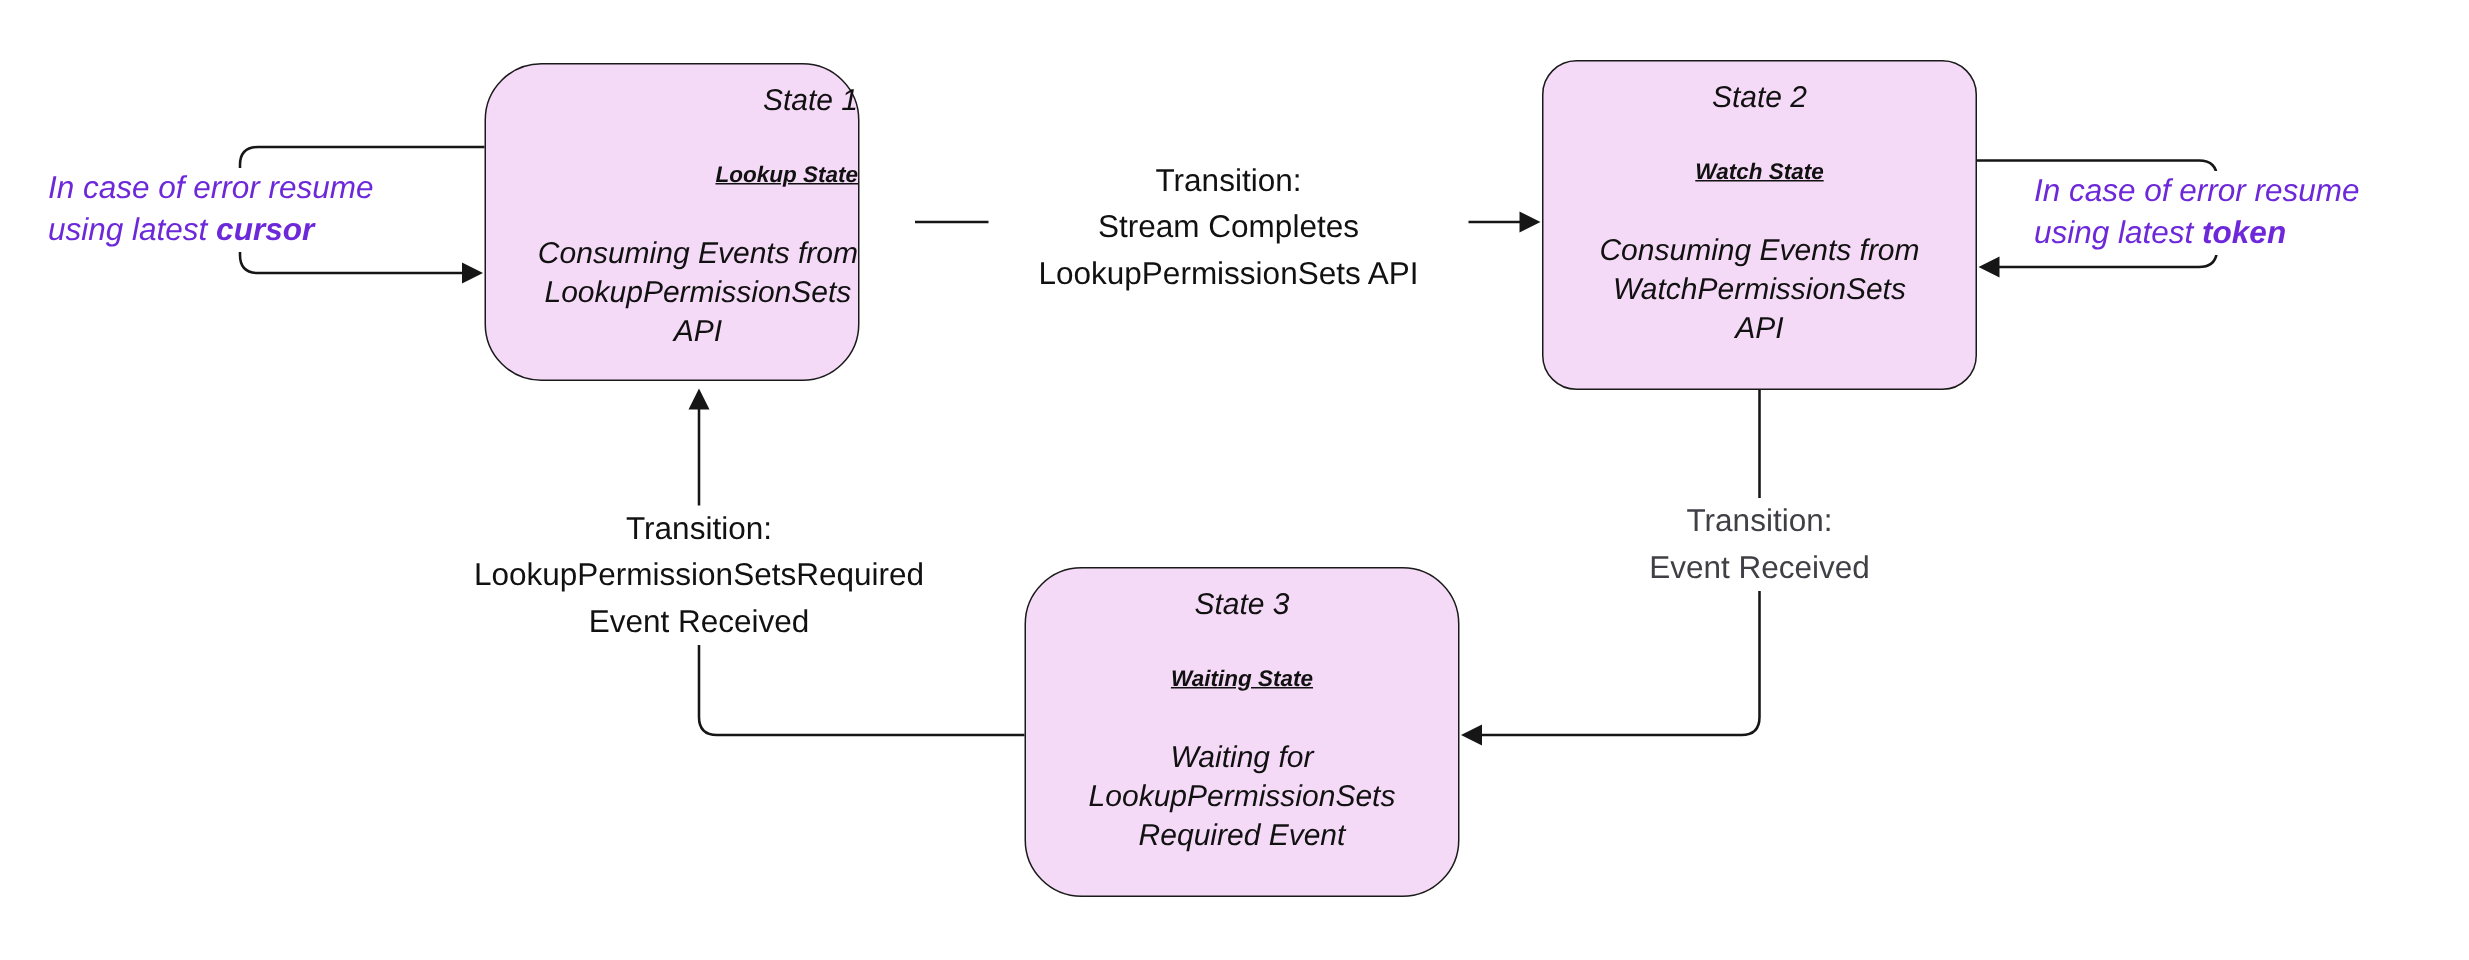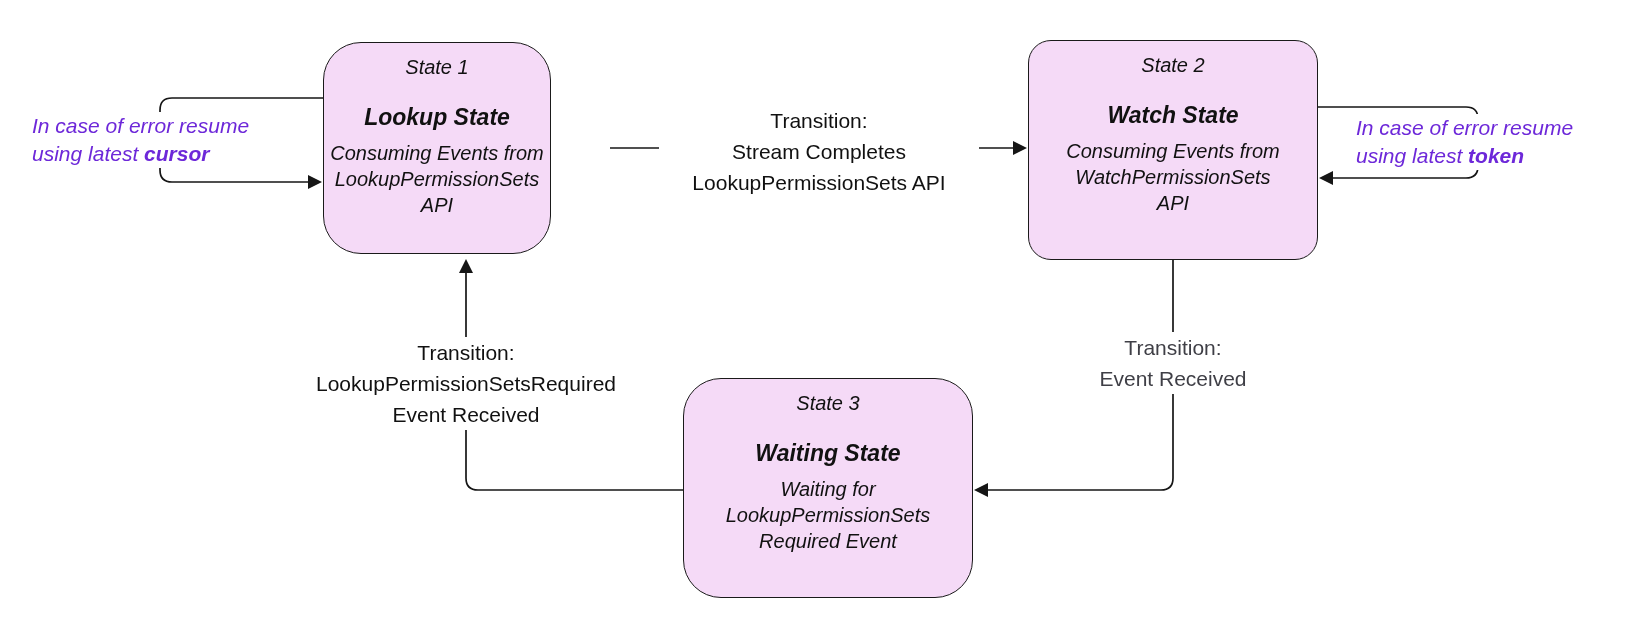--- a/index.html
+++ b/index.html
@@ -46,25 +46,26 @@
     font-size: 20px;
     color: #111111;
   }
   .state-title {
     margin-top: 11px;
     line-height: 26px;
   }
   .state-name {
     margin-top: 24px;
     font-weight: bold;
-    font-size: 23px;
+    font-size: 15px;
     line-height: 26px;
+    text-decoration: underline;
   }
   .state-body {
-    margin-top: 10px;
+    margin-top: 26px;
     white-space: pre-line;
     line-height: 26px;
   }
   .edge-label {
     position: absolute;
     z-index: 3;
     text-align: center;
     font-size: 21px;
     line-height: 31px;
     background: #ffffff;
@@ -74,21 +75,21 @@
   .note {
     position: absolute;
     z-index: 3;
     font-style: italic;
     font-size: 21px;
     line-height: 28px;
     background: #ffffff;
     color: #6d28d9;
   }
   .note b { font-style: italic; }
-  #state-1 { left: 323px; top: 42px;  width: 228px; height: 212px; }
+  #state-1 { left: 323px; top: 42px;  width: 250px; height: 212px; align-items: flex-end; }
   #state-2 { left: 1028px; top: 40px; width: 290px; height: 220px; border-radius: 23px; }
   #state-3 { left: 683px; top: 378px; width: 290px; height: 220px; }
   #edge-label-1 { left: 659px;  top: 105px; width: 320px; }
   #edge-label-2 { left: 1003px; top: 332px; width: 340px; }
   #edge-label-3 { left: 306px;  top: 337px; width: 320px; }
   #note-cursor { left: 32px;   top: 112px; width: 248px; }
   #note-token  { left: 1356px; top: 114px; width: 256px; }
 </style>
 </head>
 <body>

